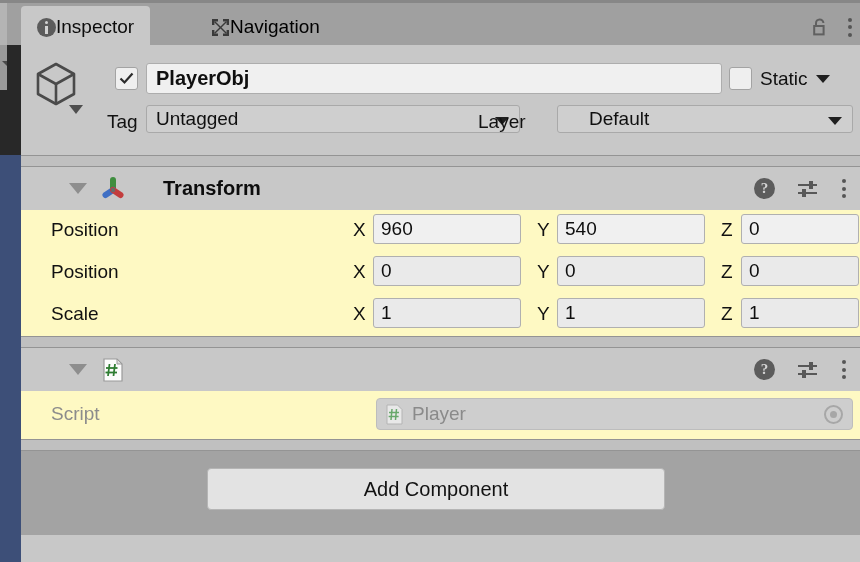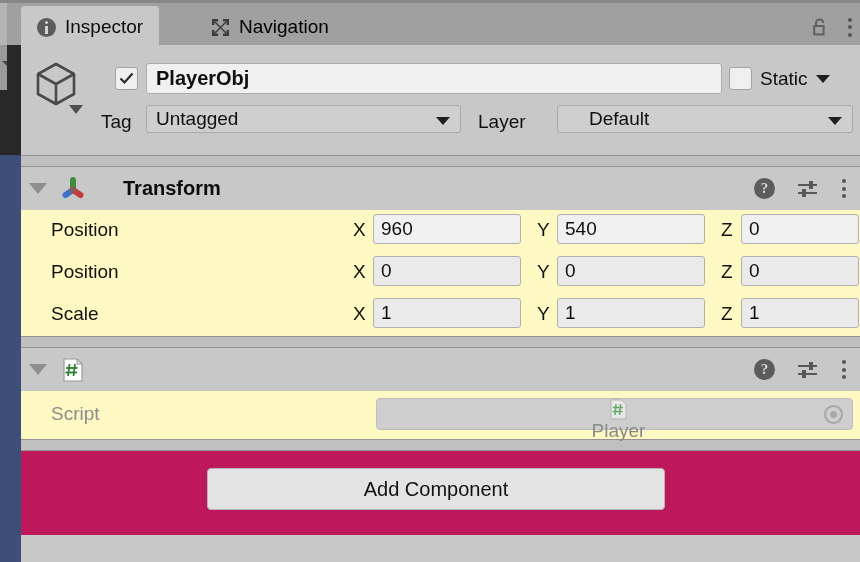--- a/index.html
+++ b/index.html
@@ -51,21 +51,20 @@
     background: #a0a0a0;
     border-top: 3px solid #878787;
     box-sizing: border-box;
   }
   .tab {
     position: absolute;
     top: 3px;
     height: 42px;
     display: flex;
     align-items: center;
-    gap: 9px;
     padding: 0 16px;
     box-sizing: border-box;
     font-size: 19px;
     color: #0c0c0c;
     cursor: default;
   }
   .tab-active {
     left: 0;
     background: #c8c8c8;
     border-top-left-radius: 4px;
@@ -238,20 +237,21 @@
     background: #c0c0c0;
     border-top: 1px solid #949494;
     border-bottom: 1px solid #949494;
   }
   .comp-header {
     position: relative;
     height: 43px;
     background: #c8c8c8;
     display: flex;
     align-items: center;
+    padding-left: 40px;
   }
   .foldout {
     margin-left: 8px;
     width: 0; height: 0;
     border-left: 9px solid transparent;
     border-right: 9px solid transparent;
     border-top: 11px solid #8e8e8e;
     flex: none;
   }
   .comp-icon { margin-left: 13px; width: 26px; height: 26px; flex: none; position: relative; }
@@ -328,21 +328,20 @@
   .objfield {
     position: absolute;
     left: 355px; top: 7px;
     width: 477px; height: 32px;
     background: #cecece;
     border: 1px solid #bdbdbd;
     border-radius: 4px;
     box-sizing: border-box;
     display: flex;
     align-items: center;
-    flex-direction: column;
   }
   .objfield .mini-script {
     margin-left: 8px;
     width: 19px; height: 21px;
     position: relative;
     flex: none;
   }
   .objfield .objname {
     margin-left: 8px;
     font-size: 19px;
@@ -362,21 +361,21 @@
     left: 4px; top: 4px;
     width: 7px; height: 7px;
     border-radius: 50%;
     background: #a7a7a7;
   }
 
   
   .addrow {
     position: relative;
     height: 84px;
-    background: #be185d;
+    background: #a3a3a3;
   }
   .add-btn {
     position: absolute;
     left: 186px; top: 17px;
     width: 458px; height: 42px;
     background: #e3e3e3;
     border: 1px solid #b5b5b5;
     border-radius: 4px;
     box-sizing: border-box;
     display: flex;
@@ -466,22 +465,22 @@
         <span>PlayerObj</span>
       </div>
 
       <div class="static-wrap">
         <span class="static-box"></span>
         <span class="static-label">Static</span>
         <span class="caret-dn"></span>
       </div>
 
       <div class="taglayer">
-        <span class="tl-label" style="left:80px;">Tag</span>
-        <div class="dropdown" style="left:125px; width:315px;">
+        <span class="tl-label" style="left:86px;">Tag</span>
+        <div class="dropdown" style="left:125px; width:374px;">
           <span>Untagged</span>
           <span class="caret-dn"></span>
         </div>
 
         <span class="tl-label" style="left:457px;">Layer</span>
         <div class="dropdown" style="left:536px; width:296px;padding-left:31px;">
           <span>Default</span>
           <span class="caret-dn"></span>
         </div>
       </div>

